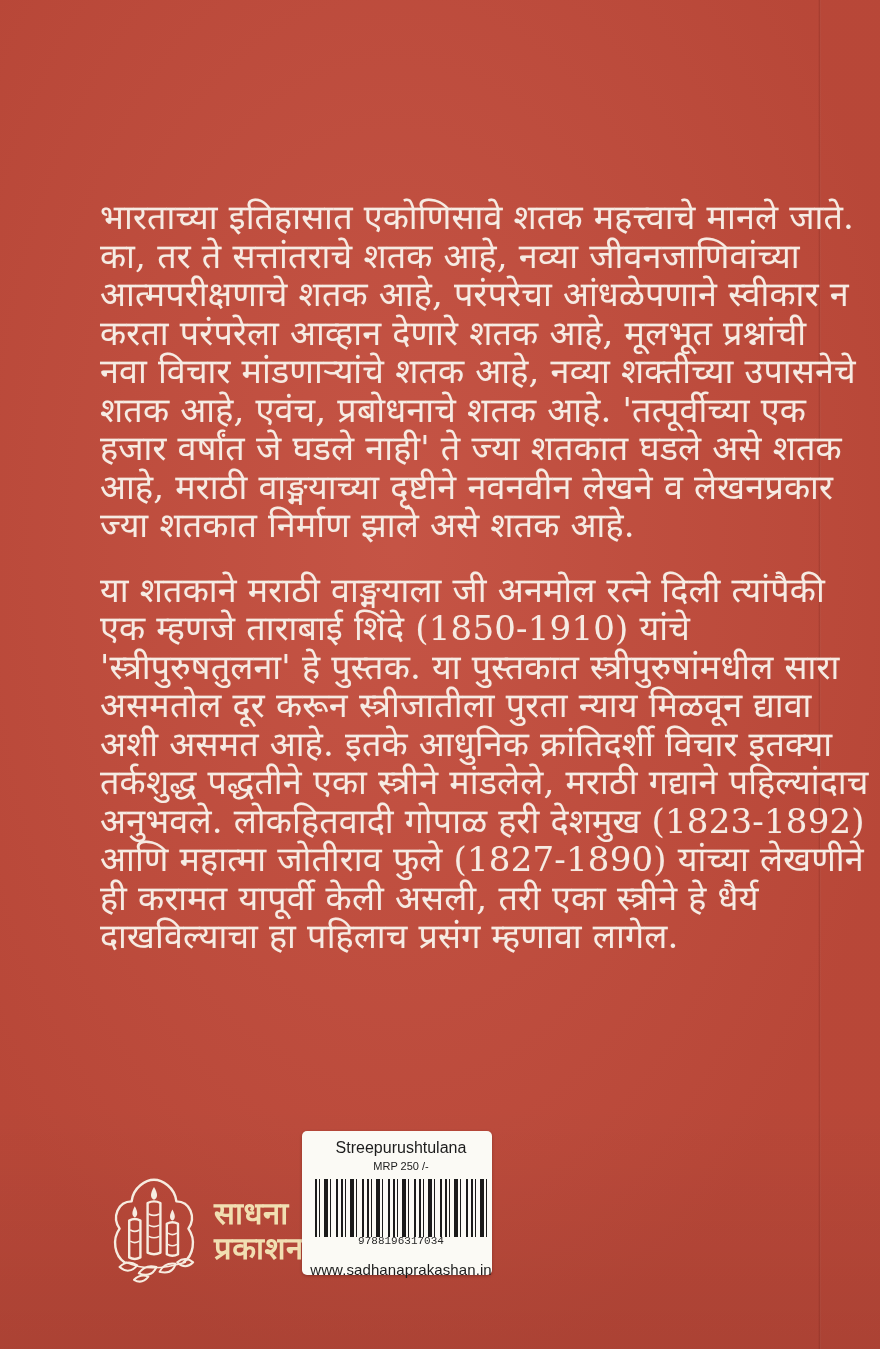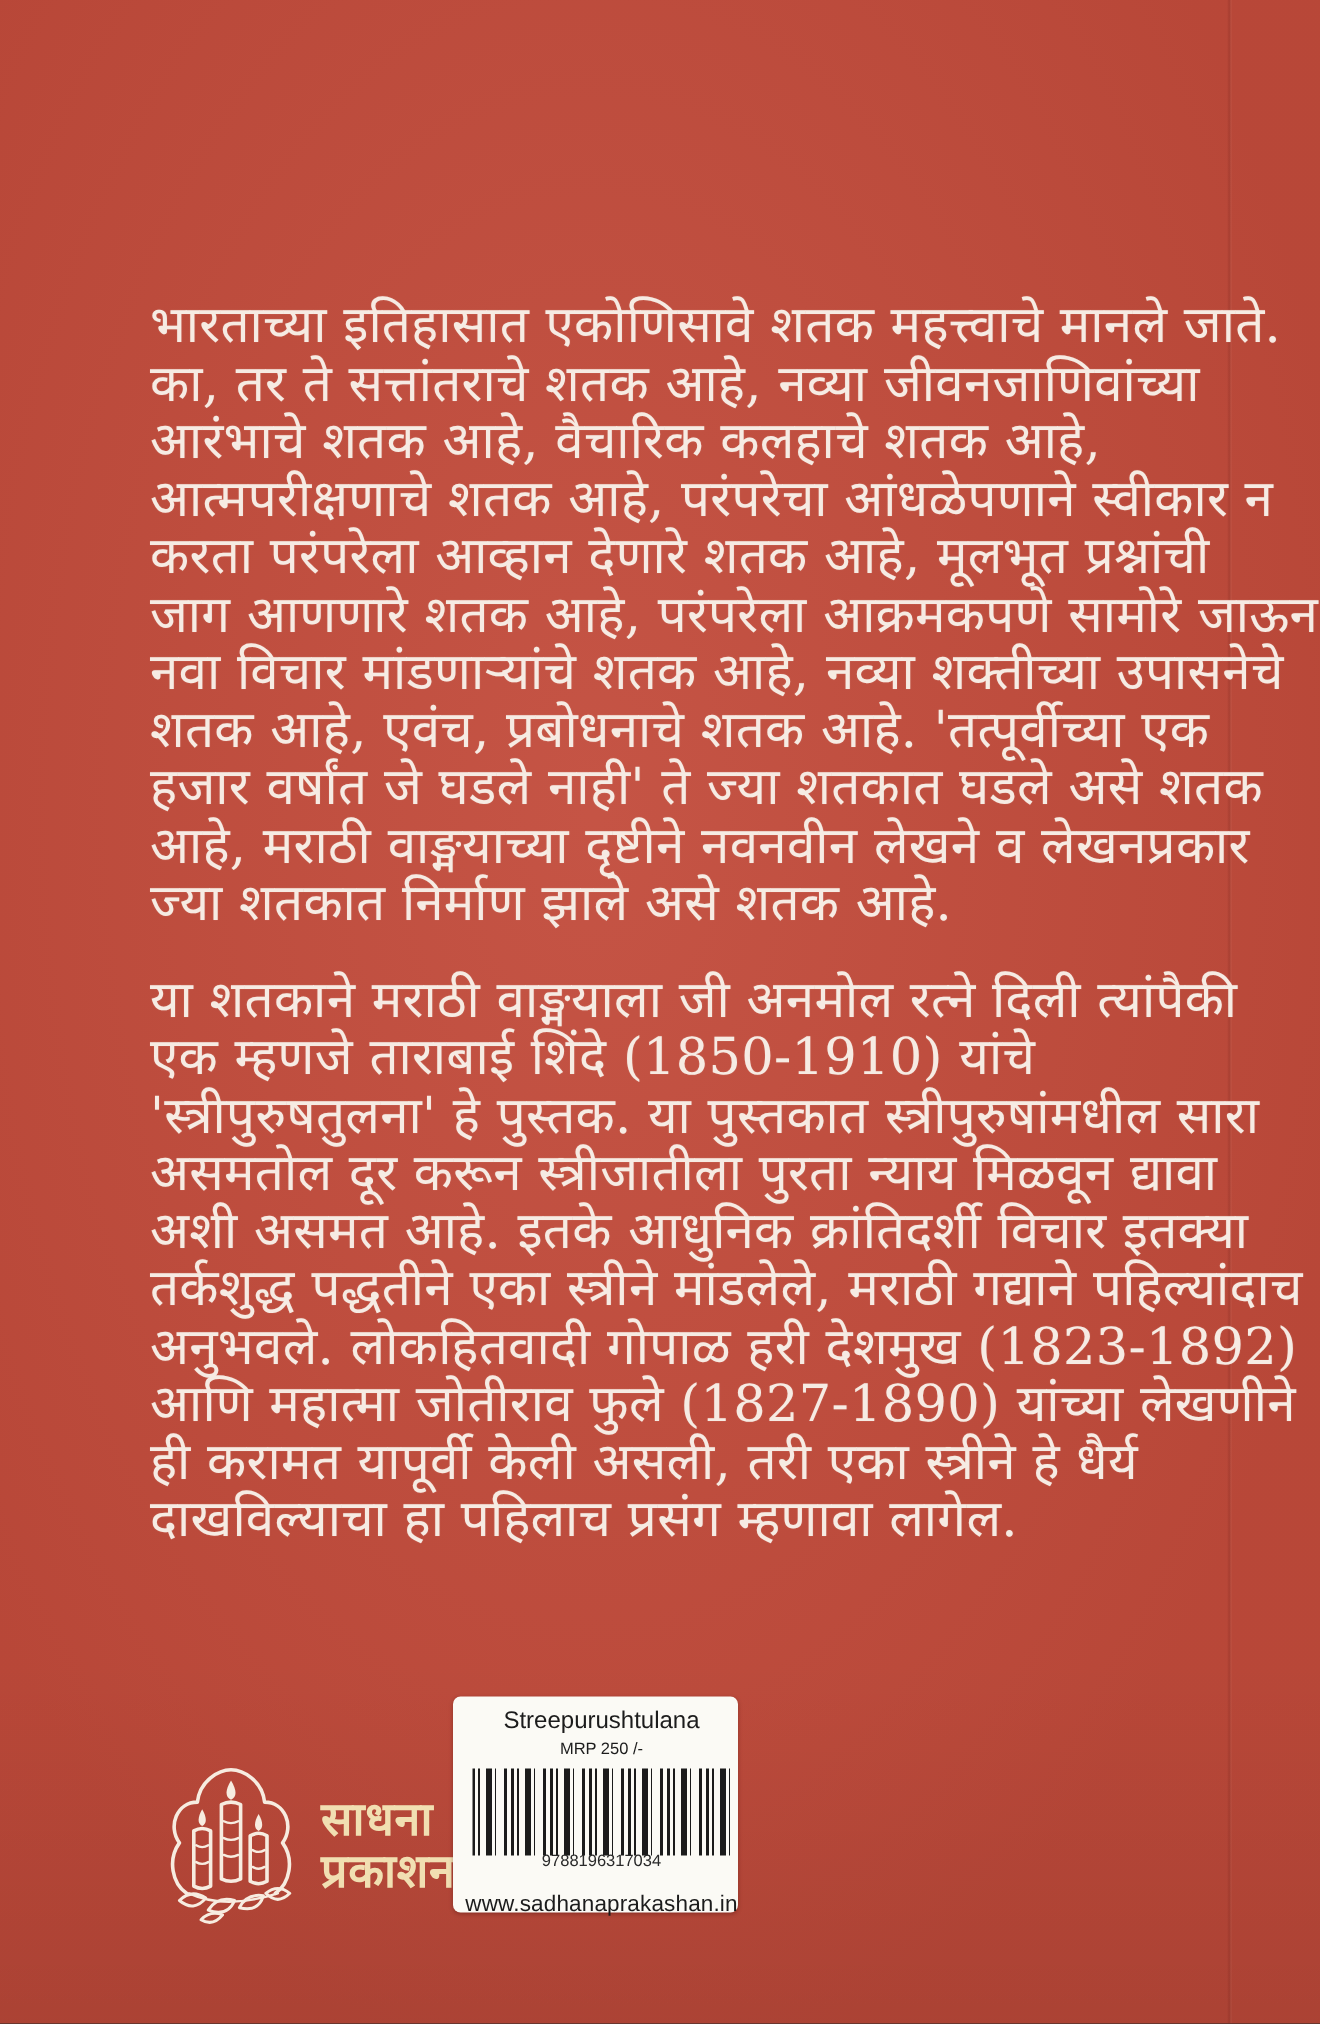--- a/index.html
+++ b/index.html
@@ -84,43 +84,42 @@
         #1b1b1b 4px 5px, #fbfaf5 5px 9px,
         #1b1b1b 9px 13px, #fbfaf5 13px 15px,
         #1b1b1b 15px 16px, #fbfaf5 16px 21px,
         #1b1b1b 21px 23px, #fbfaf5 23px 26px);
   }
   .bc-isbn {
     font-size: 11px;
     line-height: 13px;
     margin-top: -2px;
     color: #2a2a2a;
+    font-family: Liberation Mono, monospace;
   }
   .bc-site {
     font-size: 15px;
     line-height: 19px;
     margin-top: 12px;
     letter-spacing: 0.1px;
   }
 </style>
 </head>
 <body>
 
 <div class="cover">
 
   <div class="crease"></div>
 
   <div class="blurb">
     <div class="para">
       <div class="tline">भारताच्या इतिहासात एकोणिसावे शतक महत्त्वाचे मानले जाते.</div>
       <div class="tline">का, तर ते सत्तांतराचे शतक आहे, नव्या जीवनजाणिवांच्या</div>
-      <div class="tline">आरंभाचे शतक आहे, वैचारिक कलहाचे शतक आहे,</div>
       <div class="tline">आत्मपरीक्षणाचे शतक आहे, परंपरेचा आंधळेपणाने स्वीकार न</div>
       <div class="tline">करता परंपरेला आव्हान देणारे शतक आहे, मूलभूत प्रश्नांची</div>
-      <div class="tline">जाग आणणारे शतक आहे, परंपरेला आक्रमकपणे सामोरे जाऊन</div>
       <div class="tline">नवा विचार मांडणाऱ्यांचे शतक आहे, नव्या शक्तीच्या उपासनेचे</div>
       <div class="tline">शतक आहे, एवंच, प्रबोधनाचे शतक आहे. 'तत्पूर्वीच्या एक</div>
       <div class="tline">हजार वर्षांत जे घडले नाही' ते ज्या शतकात घडले असे शतक</div>
       <div class="tline">आहे, मराठी वाङ्मयाच्या दृष्टीने नवनवीन लेखने व लेखनप्रकार</div>
       <div class="tline">ज्या शतकात निर्माण झाले असे शतक आहे.</div>
     </div>
     <div class="para">
       <div class="tline">या शतकाने मराठी वाङ्मयाला जी अनमोल रत्ने दिली त्यांपैकी</div>
       <div class="tline">एक म्हणजे ताराबाई शिंदे (1850-1910) यांचे</div>
       <div class="tline">'स्त्रीपुरुषतुलना' हे पुस्तक. या पुस्तकात स्त्रीपुरुषांमधील सारा</div>

